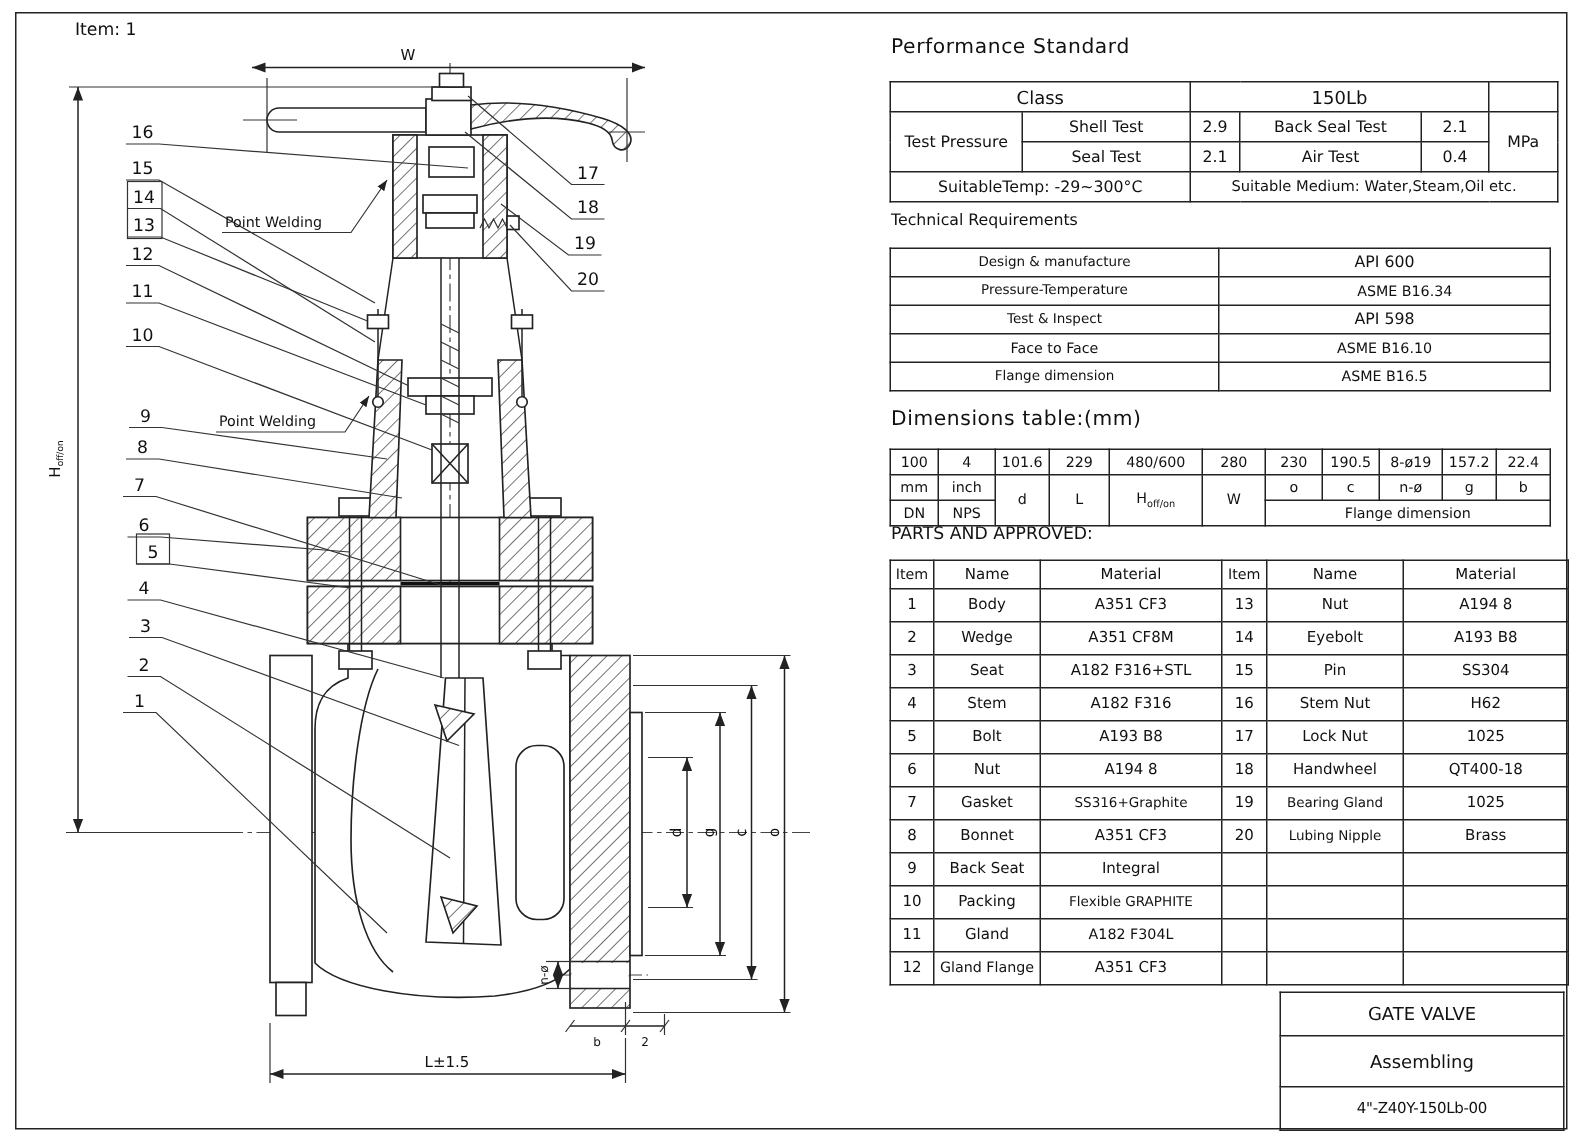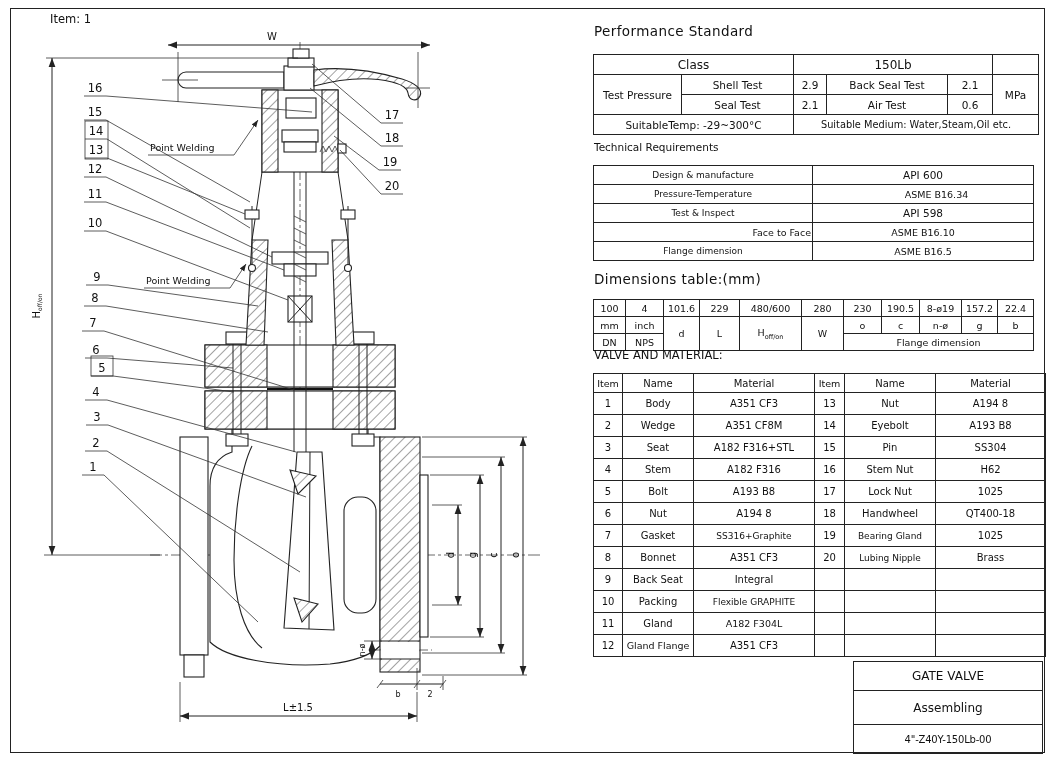--- a/index.html
+++ b/index.html
@@ -285,21 +285,21 @@
       <td>Shell Test</td>
       <td>2.9</td>
       <td>Back Seal Test</td>
       <td>2.1</td>
       <td rowspan="2">MPa</td>
     </tr>
     <tr>
       <td>Seal Test</td>
       <td>2.1</td>
       <td>Air Test</td>
-      <td>0.6</td>
+      <td>0.4</td>
     </tr>
     <tr>
       <td colspan="2">SuitableTemp: -29~300°C</td>
       <td colspan="4" style="font-size:9.8px">Suitable Medium: Water,Steam,Oil etc.</td>
     </tr>
   </tbody>
     </table>
 
   <div class="abs rp-title-sm" style="left:594px;top:141px">Technical Requirements</div>
   <table class="abs t-tech" style="left:593px;top:153px">
@@ -314,21 +314,21 @@
         </tr>
         <tr>
           <td style="font-size: 9px;">Pressure-Temperature</td>
           <td style="font-size: 9.5px; padding-left: 28px;">ASME B16.34</td>
         </tr>
         <tr>
           <td style="font-size: 9px;">Test &amp; Inspect</td>
           <td>API 598</td>
         </tr>
         <tr>
-          <td style="font-size: 9.5px; text-align: right;">Face to Face</td>
+          <td style="font-size: 9.5px;">Face to Face</td>
           <td style="font-size: 9.5px;">ASME B16.10</td>
         </tr>
         <tr>
           <td style="font-size: 9px;">Flange dimension</td>
           <td style="font-size: 9.5px;">ASME B16.5</td>
         </tr>
       </tbody>
   </table>
 
   <div class="abs rp-title" style="left:594px;top:271px">Dimensions table:(mm)</div>
@@ -374,21 +374,21 @@
       <td>b</td>
     </tr>
     <tr>
       <td>DN</td>
       <td>NPS</td>
       <td colspan="5">Flange dimension</td>
     </tr>
   </tbody>
     </table>
 
-  <div class="abs rp-title-sm" style="left:594px;top:348px;font-size:11.5px">VALVE AND MATERIAL:</div>
+  <div class="abs rp-title-sm" style="left:594px;top:348px;font-size:11.5px">PARTS AND APPROVED:</div>
   <table class="abs t-parts" style="left:593px;top:361px">
     <colgroup>
         <col style="width:29px">
         <col style="width:71px">
         <col style="width:121px">
         <col style="width:30px">
         <col style="width:91px">
         <col style="width:110px">
       </colgroup>
     <thead>

